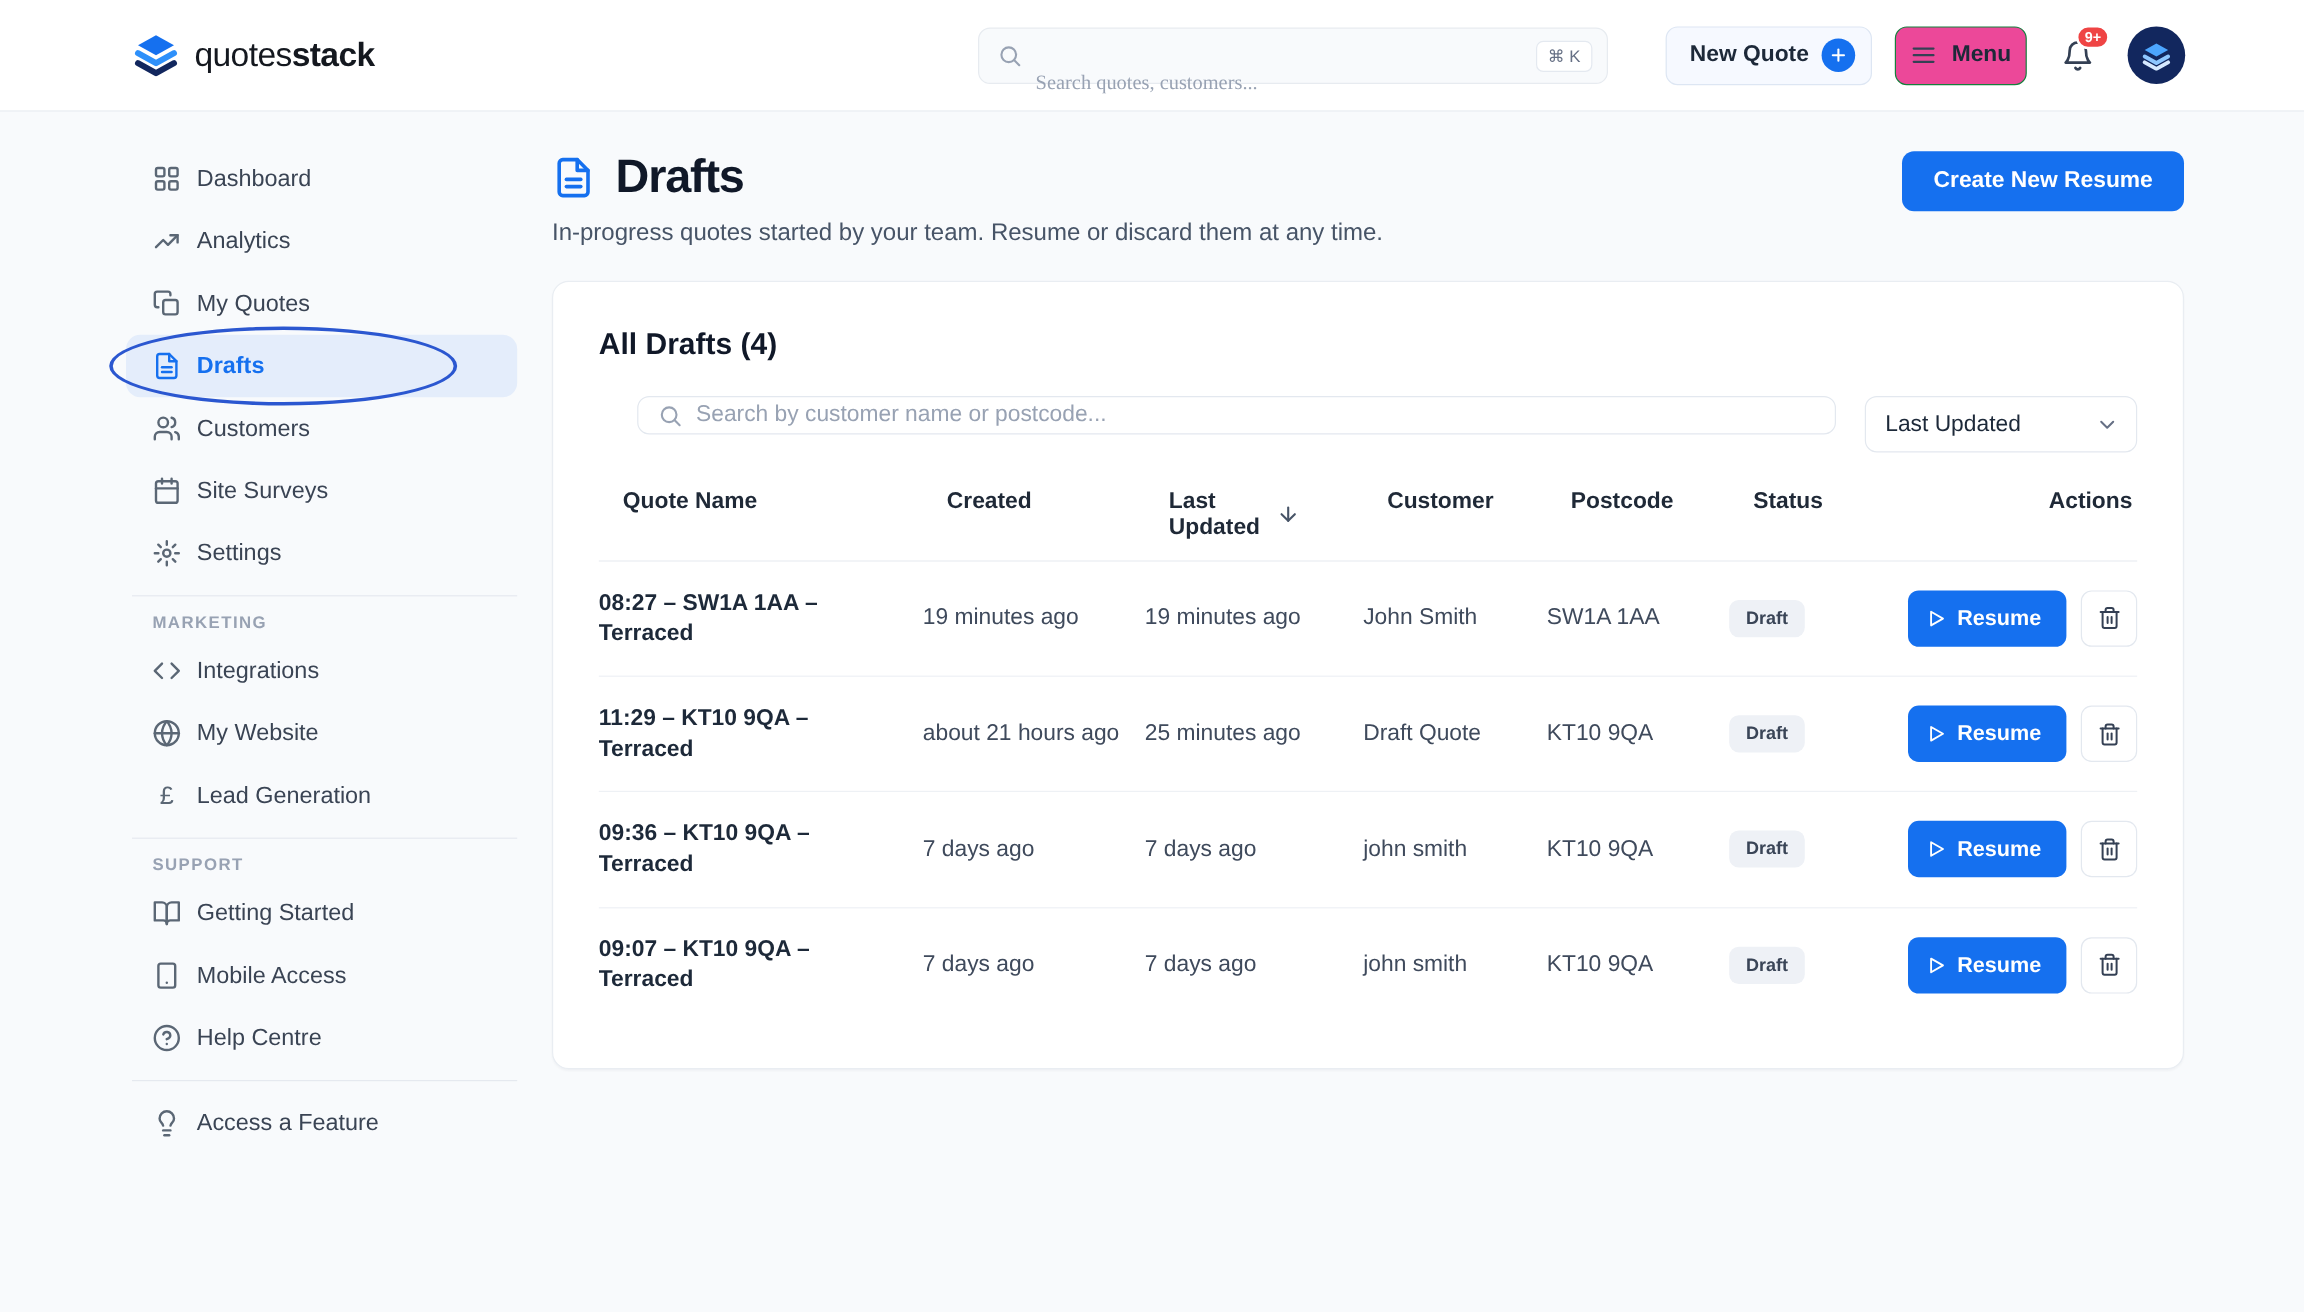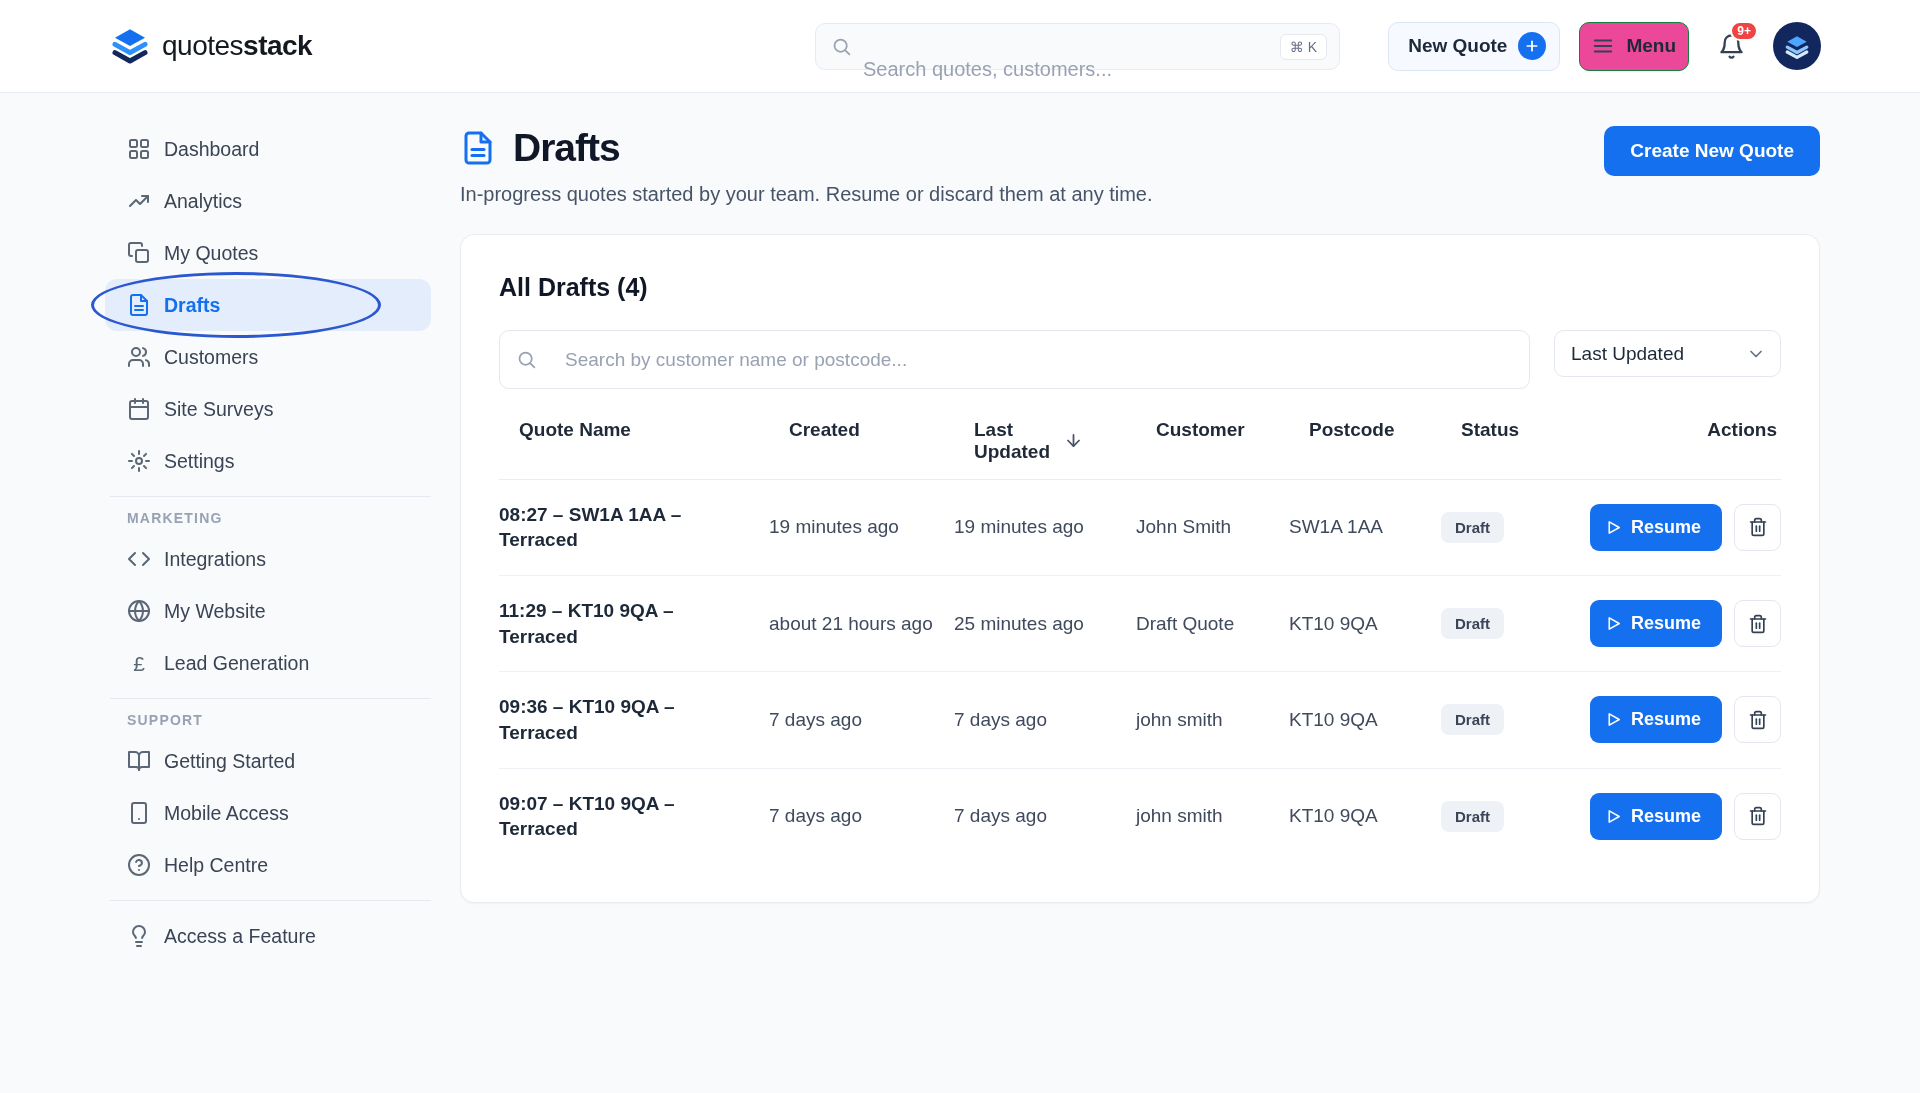--- a/index.html
+++ b/index.html
@@ -20,21 +20,21 @@
   body{font-family:"Liberation Sans",sans-serif;background:var(--page-bg);color:var(--ink);}
   .ic{width:24px;height:24px;fill:none;stroke:currentColor;stroke-width:2;stroke-linecap:round;stroke-linejoin:round;flex:none;}
 
   
   .header{height:93px;background:#fff;border-bottom:1px solid var(--border);display:flex;align-items:center;padding:0 99px 0 110px;position:relative;z-index:5;}
   .logo{display:flex;align-items:center;gap:12px;}
   .logo-text{font-size:28px;color:#14181f;letter-spacing:-.5px;}
   .logo-text .lt{font-weight:400;}
   .logo-text .bd{font-weight:700;}
   .header-search{position:absolute;left:815px;top:23px;width:525px;height:47px;background:#f8fafc;border:1px solid var(--border);border-radius:10px;display:flex;align-items:center;gap:11px;padding:0 12px 0 15px;color:var(--muted);}
-  .header-search input{flex:1;border:none;outline:none;background:transparent;font-family:Liberation Sans, sans-serif;font-size:20px;color:#344054;margin-top:45px;}
+  .header-search input{flex:1;border:none;outline:none;background:transparent;font-family:Liberation Serif, serif;font-size:17px;color:#344054;margin-top:45px;}
   .header-search input::placeholder{color:var(--muted);}
   .kbd{background:#fff;border:1px solid #e4e9f0;border-radius:6px;padding:4px 9px;font-size:14px;color:#667085;white-space:nowrap;}
   .header-right{margin-left:auto;display:flex;align-items:center;gap:19px;}
   .btn-new-quote{height:49px;border:1px solid #dde6f3;background:#f6f9ff;border-radius:10px;display:flex;align-items:center;gap:11px;padding:0 13px 0 19px;font-family:inherit;font-size:19px;font-weight:700;color:#1d2939;cursor:pointer;}
   .plus-circle{width:28px;height:28px;border-radius:50%;background:var(--primary);display:flex;align-items:center;justify-content:center;color:#fff;}
   .plus-circle svg{width:16px;height:16px;stroke-width:2.6;}
   .btn-menu{height:49px;border:1px solid #15803d;background:#ec4899;border-radius:10px;display:flex;align-items:center;gap:12px;padding:0 12px;font-family:inherit;font-size:19px;font-weight:700;color:#1d2939;cursor:pointer;}
   .btn-menu .ic{color:#344054;}
   .bell-wrap{position:relative;width:46px;height:46px;display:flex;align-items:center;justify-content:center;cursor:pointer;color:#344054;}
   .bell-wrap .ic{width:27px;height:27px;}
@@ -61,21 +61,21 @@
   .title-row{display:flex;align-items:center;gap:17px;}
   .title-row .ic{width:36px;height:36px;color:var(--primary);stroke-width:2;}
   .page-title{font-size:39px;font-weight:700;letter-spacing:-1px;color:var(--ink);}
   .page-sub{margin-top:13px;font-size:20px;color:var(--body);}
   .btn-create{height:50px;margin-top:0;padding:0 26px;border:none;border-radius:10px;background:var(--primary);color:#fff;font-family:inherit;font-size:19px;font-weight:700;cursor:pointer;}
 
   
   .card{margin-top:28px;background:#fff;border:1px solid #e9edf2;border-radius:14px;padding:38px;box-shadow:0 1px 2px rgba(16,24,40,.04);}
   .card-heading{font-size:25px;font-weight:700;color:var(--ink);}
   .filter-row{margin-top:28px;display:flex;gap:24px;}
-  .card-search{flex:1;height:59px;border:1px solid #e3e8ef;border-radius:10px;background:#fff;display:flex;align-items:center;gap:28px;padding:0 16px;color:var(--muted);}
+  .card-search{flex:1;height:32px;border:1px solid #e3e8ef;border-radius:10px;background:#fff;display:flex;align-items:center;gap:11px;padding:0 16px;color:var(--muted);margin-left:32px;}
   .card-search input{flex:1;border:none;outline:none;background:transparent;font-family:inherit;font-size:19px;color:#344054;}
   .card-search input::placeholder{color:var(--muted);}
   .sort-select{width:227px;height:47px;border:1px solid #e3e8ef;border-radius:10px;background:#fff;display:flex;align-items:center;justify-content:space-between;padding:0 14px 0 16px;font-family:inherit;font-size:19px;color:#1d2939;cursor:pointer;}
   .sort-select .ic{width:20px;height:20px;color:#667085;}
 
   
   .table{margin-top:30px;}
   .t-grid{display:grid;grid-template-columns:270px 185px 182px 153px 152px 118px 1fr;align-items:center;padding-left:20px;}
   .t-head{align-items:flex-start;padding-bottom:16px;border-bottom:1px solid #e9edf2;}
   .th{font-size:19px;font-weight:700;color:#1f2937;}
@@ -282,21 +282,21 @@
           <svg class="ic" viewBox="0 0 24 24">
               <path d="M14 2H6a2 2 0 0 0-2 2v16a2 2 0 0 0 2 2h12a2 2 0 0 0 2-2V8z"></path>
               <polyline points="14 2 14 8 20 8"></polyline>
               <line x1="16" y1="13" x2="8" y2="13"></line>
               <line x1="16" y1="17" x2="8" y2="17"></line>
             </svg>
           <div class="page-title">Drafts</div>
         </div>
         <div class="page-sub">In-progress quotes started by your team. Resume or discard them at any time.</div>
       </div>
-      <button class="btn-create">Create New Quote</button>
+      <button class="btn-create">Create New Resume</button>
     </div>
 
     <div class="card">
       <div class="card-heading">All Drafts (4)</div>
 
       <div class="filter-row">
         <div class="card-search">
           <svg class="ic" viewBox="0 0 24 24" style="width:21px;height:21px;">
               <circle cx="11" cy="11" r="7"></circle>
               <line x1="21" y1="21" x2="16.3" y2="16.3"></line>

